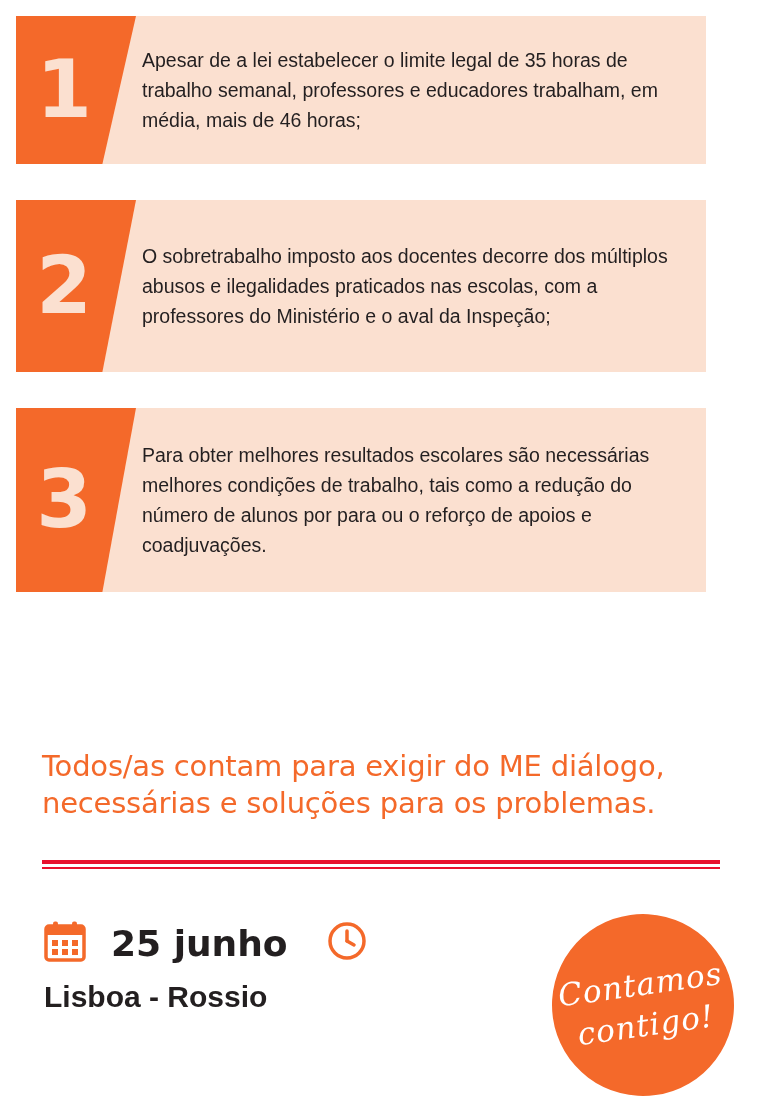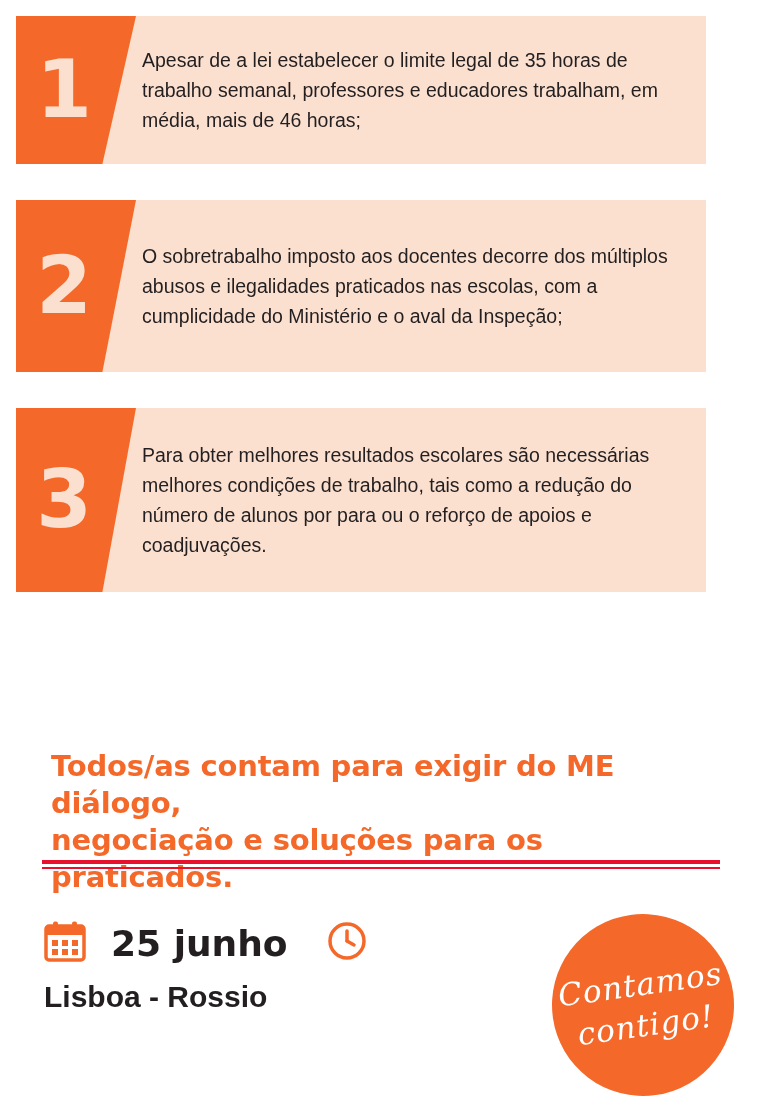--- a/index.html
+++ b/index.html
@@ -88,25 +88,24 @@
   
   .cta {
     position: absolute;
     left: 42px;
     top: 748px;
     width: 690px;
   }
   .cta-line {
     color: #f4692a;
     font-family: "DejaVu Sans", sans-serif;
-    font-weight: bold;
+    font-weight: normal;
     font-size: 29px;
     line-height: 1.28;
     letter-spacing: -0.2px;
-    margin-left: 9px;
   }
 
   .rules {
     position: absolute;
     left: 42px;
     top: 860px;
     width: 678px;
   }
   .rule-thick {
     height: 4px;
@@ -188,36 +187,36 @@
         <div class="item-num">1</div>
       </div>
       <div class="item-text">Apesar de a lei estabelecer o limite legal de 35 horas de trabalho semanal, professores e educadores trabalham, em média, mais de 46 horas;</div>
     </div>
 
     <div class="item item-2">
       <div class="item-num-wrap">
         <div class="item-num-bg"></div>
         <div class="item-num">2</div>
       </div>
-      <div class="item-text">O sobretrabalho imposto aos docentes decorre dos múltiplos abusos e ilegalidades praticados nas escolas, com a cumplicidade do Ministério e o aval da Inspeção;</div>
+      <div class="item-text">O sobretrabalho imposto aos docentes decorre dos múltiplos abusos e ilegalidades praticados nas escolas, com a professores do Ministério e o aval da Inspeção;</div>
     </div>
 
     <div class="item item-3">
       <div class="item-num-wrap">
         <div class="item-num-bg"></div>
         <div class="item-num">3</div>
       </div>
       <div class="item-text">Para obter melhores resultados escolares são necessárias melhores condições de trabalho, tais como a redução do número de alunos por para ou o reforço de apoios e coadjuvações.</div>
     </div>
 
   </div>
 
   <div class="cta">
     <div class="cta-line">Todos/as contam para exigir do ME diálogo,</div>
-    <div class="cta-line">negociação e soluções para os praticados.</div>
+    <div class="cta-line">necessárias e soluções para os problemas.</div>
   </div>
 
   <div class="rules">
     <div class="rule-thick"></div>
     <div class="rule-thin"></div>
   </div>
 
   <div class="event">
     <div class="event-row">
       <span class="icon-cal">

